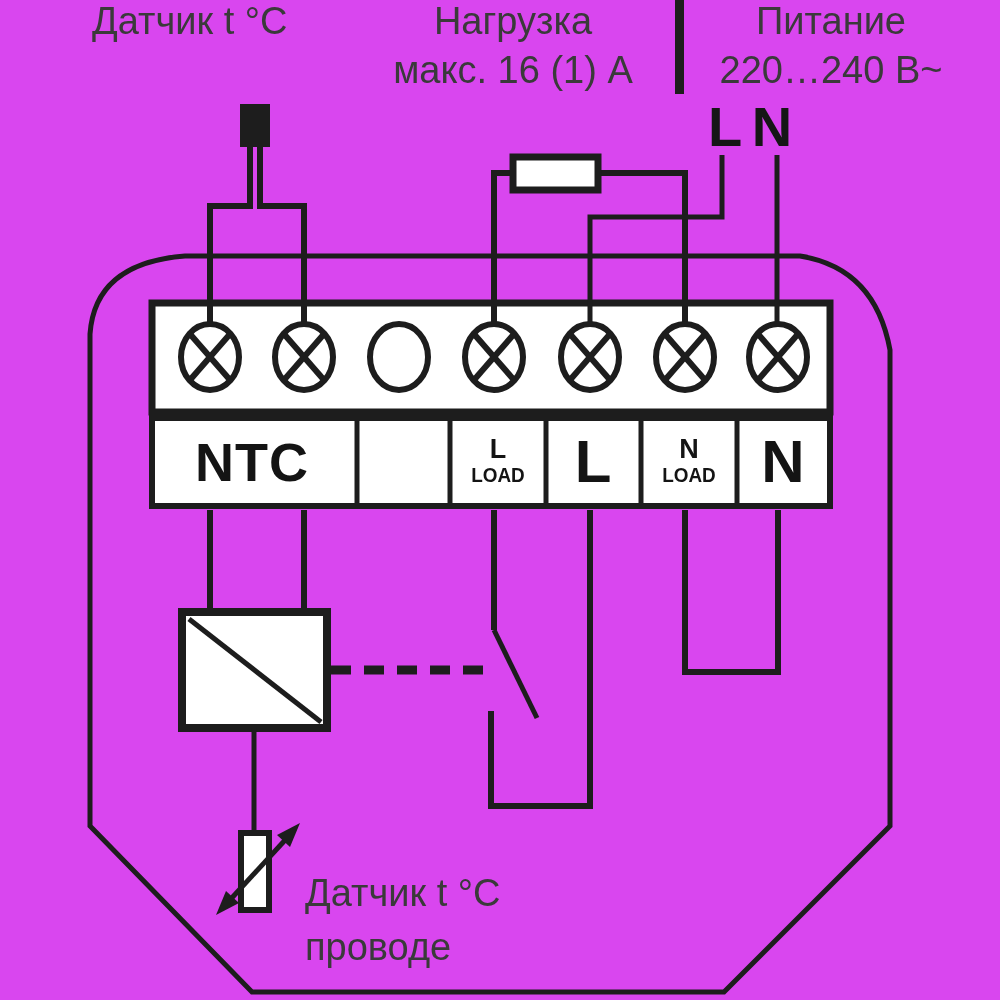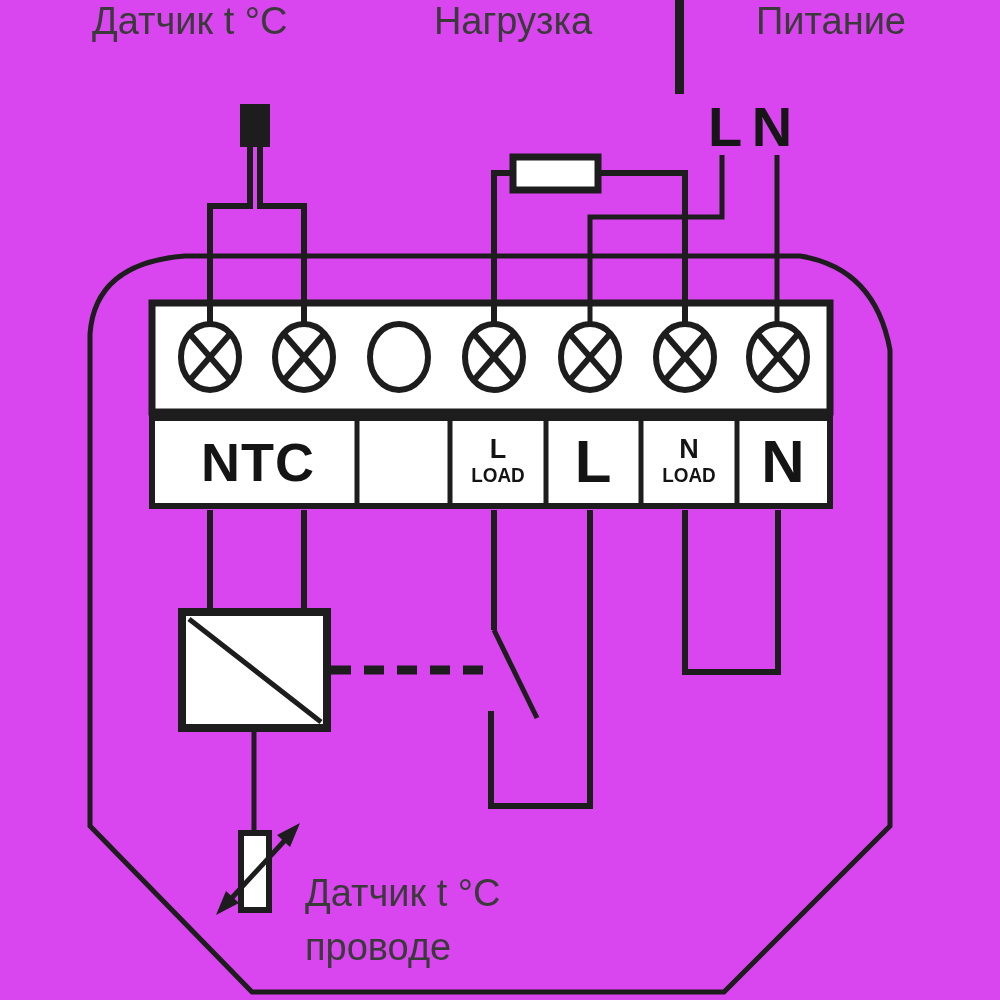--- a/index.html
+++ b/index.html
@@ -133,30 +133,32 @@
 
     <rect x="675" y="0" width="9" height="94" fill="#1d1d1d"></rect>
   </svg>
 
   <div class="lbl" style="left:92px; top:-3px;">
     <div>Датчик t °C</div>
   </div>
 
   <div class="lbl center" style="left:513px; top:-3px;">
     <div>Нагрузка</div>
+    <div>макс. 16 (1) А</div>
   </div>
 
   <div class="lbl center" style="left:831px; top:-3px;">
     <div>Питание</div>
+    <div>220…240 В~</div>
   </div>
 
   <div class="supply-letter" style="left:725px; top:99px;">L</div>
   <div class="supply-letter" style="left:772px; top:99px;">N</div>
 
-  <div class="term ntc" style="left:258px; top:462px;">NTC</div>
+  <div class="term ntc" style="left:252px; top:462px;">NTC</div>
 
   <div class="term stack" style="left:498px; top:461px;">
     <span class="t1">L</span>
     <span class="t2">LOAD</span>
   </div>
 
   <div class="term big" style="left:593px; top:461px;">L</div>
 
   <div class="term stack" style="left:689px; top:461px;">
     <span class="t1">N</span>

